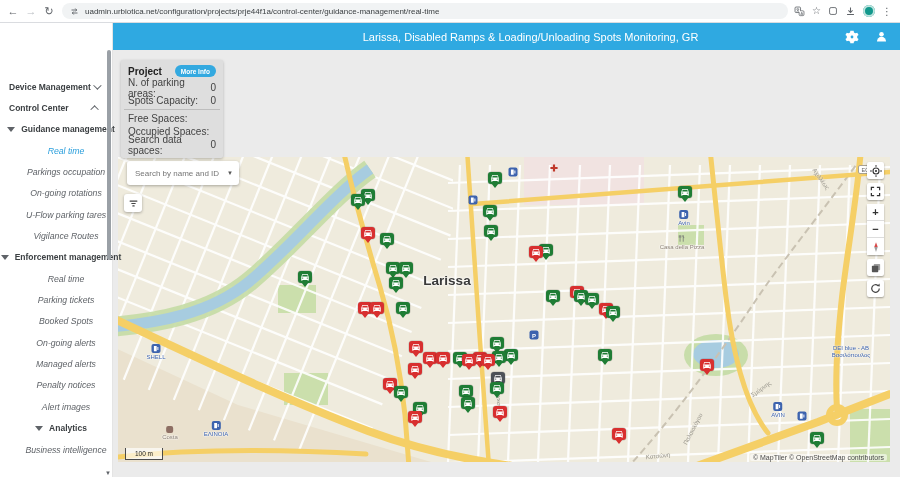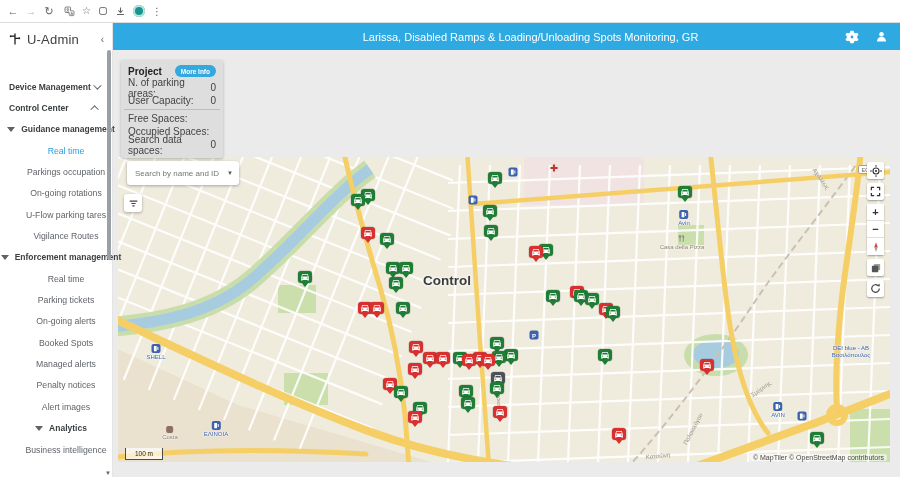--- a/index.html
+++ b/index.html
@@ -32,21 +32,21 @@
   #sb-menu{position:absolute;left:0;top:53px;right:0;}
   .sb-row{height:21.35px;display:flex;align-items:center;white-space:nowrap;cursor:pointer;justify-content:center;}
   .sb-row.section{padding-left:9px;padding-right:13px;font-size:8.5px;font-weight:bold;color:#3c4043;}
   .sb-row.section .chev{margin-left:auto;width:6px;height:6px;border-right:1.4px solid #5f6368;
     border-bottom:1.4px solid #5f6368;}
   .sb-row.section .chev.down{transform:rotate(45deg) translateY(-2px);}
   .sb-row.section .chev.up{transform:rotate(-135deg) translateY(-2px);}
   .sb-row.group{padding-left:10px;font-size:8.5px;font-weight:bold;color:#3c4043;}
   .sb-row.group .tri{width:0;height:0;border-left:4px solid transparent;border-right:4px solid transparent;
     border-top:5px solid #5f6368;margin-right:6px;}
-  .sb-row.item{padding-left:20px;font-size:8.7px;color:#5f6368;}
+  .sb-row.item{padding-left:20px;font-size:8.7px;color:#5f6368;font-style:italic;}
   .sb-row.item.active{color:var(--active-blue);}
   #sb-scroll{position:absolute;right:1px;top:27px;width:4px;height:210px;border-radius:2px;background:#9aa0a6;}
   #sb-scroll-arrow{position:absolute;right:1px;bottom:1px;font-size:6px;color:#5f6368;}
   
   #app-header{position:absolute;left:113px;top:23px;width:787px;height:27px;background:var(--header-blue);
     display:flex;align-items:center;justify-content:center;z-index:30;}
   #app-header .title{color:#fff;font-size:11px;font-weight:500;padding-left:48px;}
   #header-actions{position:absolute;right:12px;top:0;height:27px;display:flex;align-items:center;}
   #header-actions>*{margin-left:16px;cursor:pointer;}
   
@@ -104,49 +104,46 @@
   #attribution{position:absolute;right:3px;bottom:1px;font-size:7px;color:#4a4a4a;background:rgba(255,255,255,.55);
     padding:0 3px;border-radius:2px;z-index:11;white-space:nowrap;}
 </style>
 </head>
 <body>
 
 <div id="browser-bar">
   <span class="nav-glyph" style="margin-left:4px;">←</span>
   <span class="nav-glyph dim">→</span>
   <span class="nav-glyph">↻</span>
+  <div id="omnibox">
+    <svg width="9" height="9" viewBox="0 0 12 12">
+      <path d="M2 4h7M7 2l2 2-2 2M10 8H3M5 6 3 8l2 2" fill="none" stroke="#5f6368" stroke-width="1.2"></path>
+    </svg>
+    <span class="url">uadmin.urbiotica.net/configuration/projects/prje44f1a/control-center/guidance-management/real-time</span>
+  </div>
   <div class="bar-icons">
     <svg width="11" height="11" viewBox="0 0 16 16">
       <rect x="1.5" y="1.5" width="8" height="8" rx="1.5" fill="none" stroke="#5f6368" stroke-width="1.2"></rect>
       <path d="M3.5 4.5h4M5.5 3.2v1.2M7 4.7c-.6 1.8-2 3-3.3 3.4M4.2 5.2c.7 1.4 1.9 2.4 3.1 2.8" fill="none" stroke="#5f6368" stroke-width="0.9"></path>
       <path d="M7.5 9.3v3.2A1.5 1.5 0 0 0 9 14h4a1.5 1.5 0 0 0 1.5-1.5v-4A1.5 1.5 0 0 0 13 7H9.8" fill="#fff" stroke="#5f6368" stroke-width="1.1"></path>
       <path d="M9.7 13 11.3 9l1.6 4M10.3 11.8h2" fill="none" stroke="#5f6368" stroke-width="0.9"></path>
     </svg>
     <span class="star">☆</span>
     <svg width="10" height="10" viewBox="0 0 16 16">
       <rect x="2.5" y="2.5" width="11" height="11" rx="2.5" fill="none" stroke="#5f6368" stroke-width="1.4"></rect>
     </svg>
     <svg width="11" height="11" viewBox="0 0 16 16">
       <path d="M8 2v7M5 6.5 8 9.5 11 6.5M3 12.5h10" fill="none" stroke="#5f6368" stroke-width="1.5"></path>
     </svg>
     <span id="avatar"></span>
     <span class="dots">⋮</span>
   </div>
 </div>
 
 <div id="sidebar">
-  <div id="sb-logo">
-    <svg width="14" height="14" viewBox="0 0 20 20">
-      <path d="M10 2v16M5 6h5M15 9h-5" fill="none" stroke="#1a1a1a" stroke-width="1.8"></path>
-      <circle cx="4" cy="6" r="1.5" fill="#1a1a1a"></circle>
-        <circle cx="16" cy="9" r="1.5" fill="#1a1a1a"></circle>
-    </svg>
-    <span class="brand">U-Admin</span>
-    <span class="collapse">‹</span>
-  </div>
   <div id="sb-menu">
       <div class="sb-row section">
         <span>Device Management</span>
         <span class="chev down"></span>
       </div>
       <div class="sb-row section">
         <span>Control Center</span>
         <span class="chev up"></span>
       </div>
       <div class="sb-row group">
@@ -157,22 +154,22 @@
       <div class="sb-row item">Parkings occupation</div>
       <div class="sb-row item">On-going rotations</div>
       <div class="sb-row item">U-Flow parking tares</div>
       <div class="sb-row item">Vigilance Routes</div>
       <div class="sb-row group">
         <span class="tri"></span>
         <span>Enforcement management</span>
       </div>
       <div class="sb-row item">Real time</div>
       <div class="sb-row item">Parking tickets</div>
+      <div class="sb-row item">Booked Spots</div>
       <div class="sb-row item">On-going alerts</div>
-      <div class="sb-row item">Booked Spots</div>
       <div class="sb-row item">Managed alerts</div>
       <div class="sb-row item">Penalty notices</div>
       <div class="sb-row item">Alert images</div>
       <div class="sb-row group">
         <span class="tri"></span>
         <span>Analytics</span>
       </div>
       <div class="sb-row item">Business intelligence</div>
     </div>
   <div id="sb-scroll"></div>
@@ -197,21 +194,21 @@
   <div class="head">
     <span class="p-title">Project</span>
     <button id="more-info-btn">More Info</button>
   </div>
   <div id="panel-rows">
       <div class="p-row">
         <span>N. of parking areas:</span>
         <span>0</span>
       </div>
       <div class="p-row">
-        <span>User Capacity:</span>
+        <span>Spots Capacity:</span>
         <span>0</span>
       </div>
       <div class="p-div"></div>
       <div class="p-row">
         <span>Free Spaces:</span>
         <span></span>
       </div>
       <div class="p-row">
         <span>Occupied Spaces:</span>
         <span></span>
@@ -678,17 +675,17 @@
         <div>DEI blue - AB</div>
         <div>Βασιλόπουλος</div>
       </div>
       <span class="street-label" style="left: 380px; top: 238px; transform: translate(-50%, -50%) rotate(-90deg);">Ασκληπιού</span>
       <span class="street-label" style="left: 575px; top: 272px; transform: translate(-50%, -50%) rotate(-62deg);">Παλαιολόγου</span>
       <span class="street-label" style="left: 540px; top: 299px; transform: translate(-50%, -50%) rotate(-6deg);">Κατσώνη</span>
       <span class="street-label" style="left: 643px; top: 232px; transform: translate(-50%, -50%) rotate(-35deg);">Σμύρνης</span>
       <span class="street-label" style="left: 703px; top: 22px; transform: translate(-50%, -50%) rotate(55deg);">Αχιλλέως</span>
     </div>
 
-  <span class="city-label" style="left:329px;top:123px;">Control</span>
+  <span class="city-label" style="left:329px;top:123px;">Larissa</span>
   <div id="road-shield">E01</div>
   <div id="scale-bar">100 m</div>
   <div id="attribution">© MapTiler © OpenStreetMap contributors</div>
 </div>
 
 </body></html>

